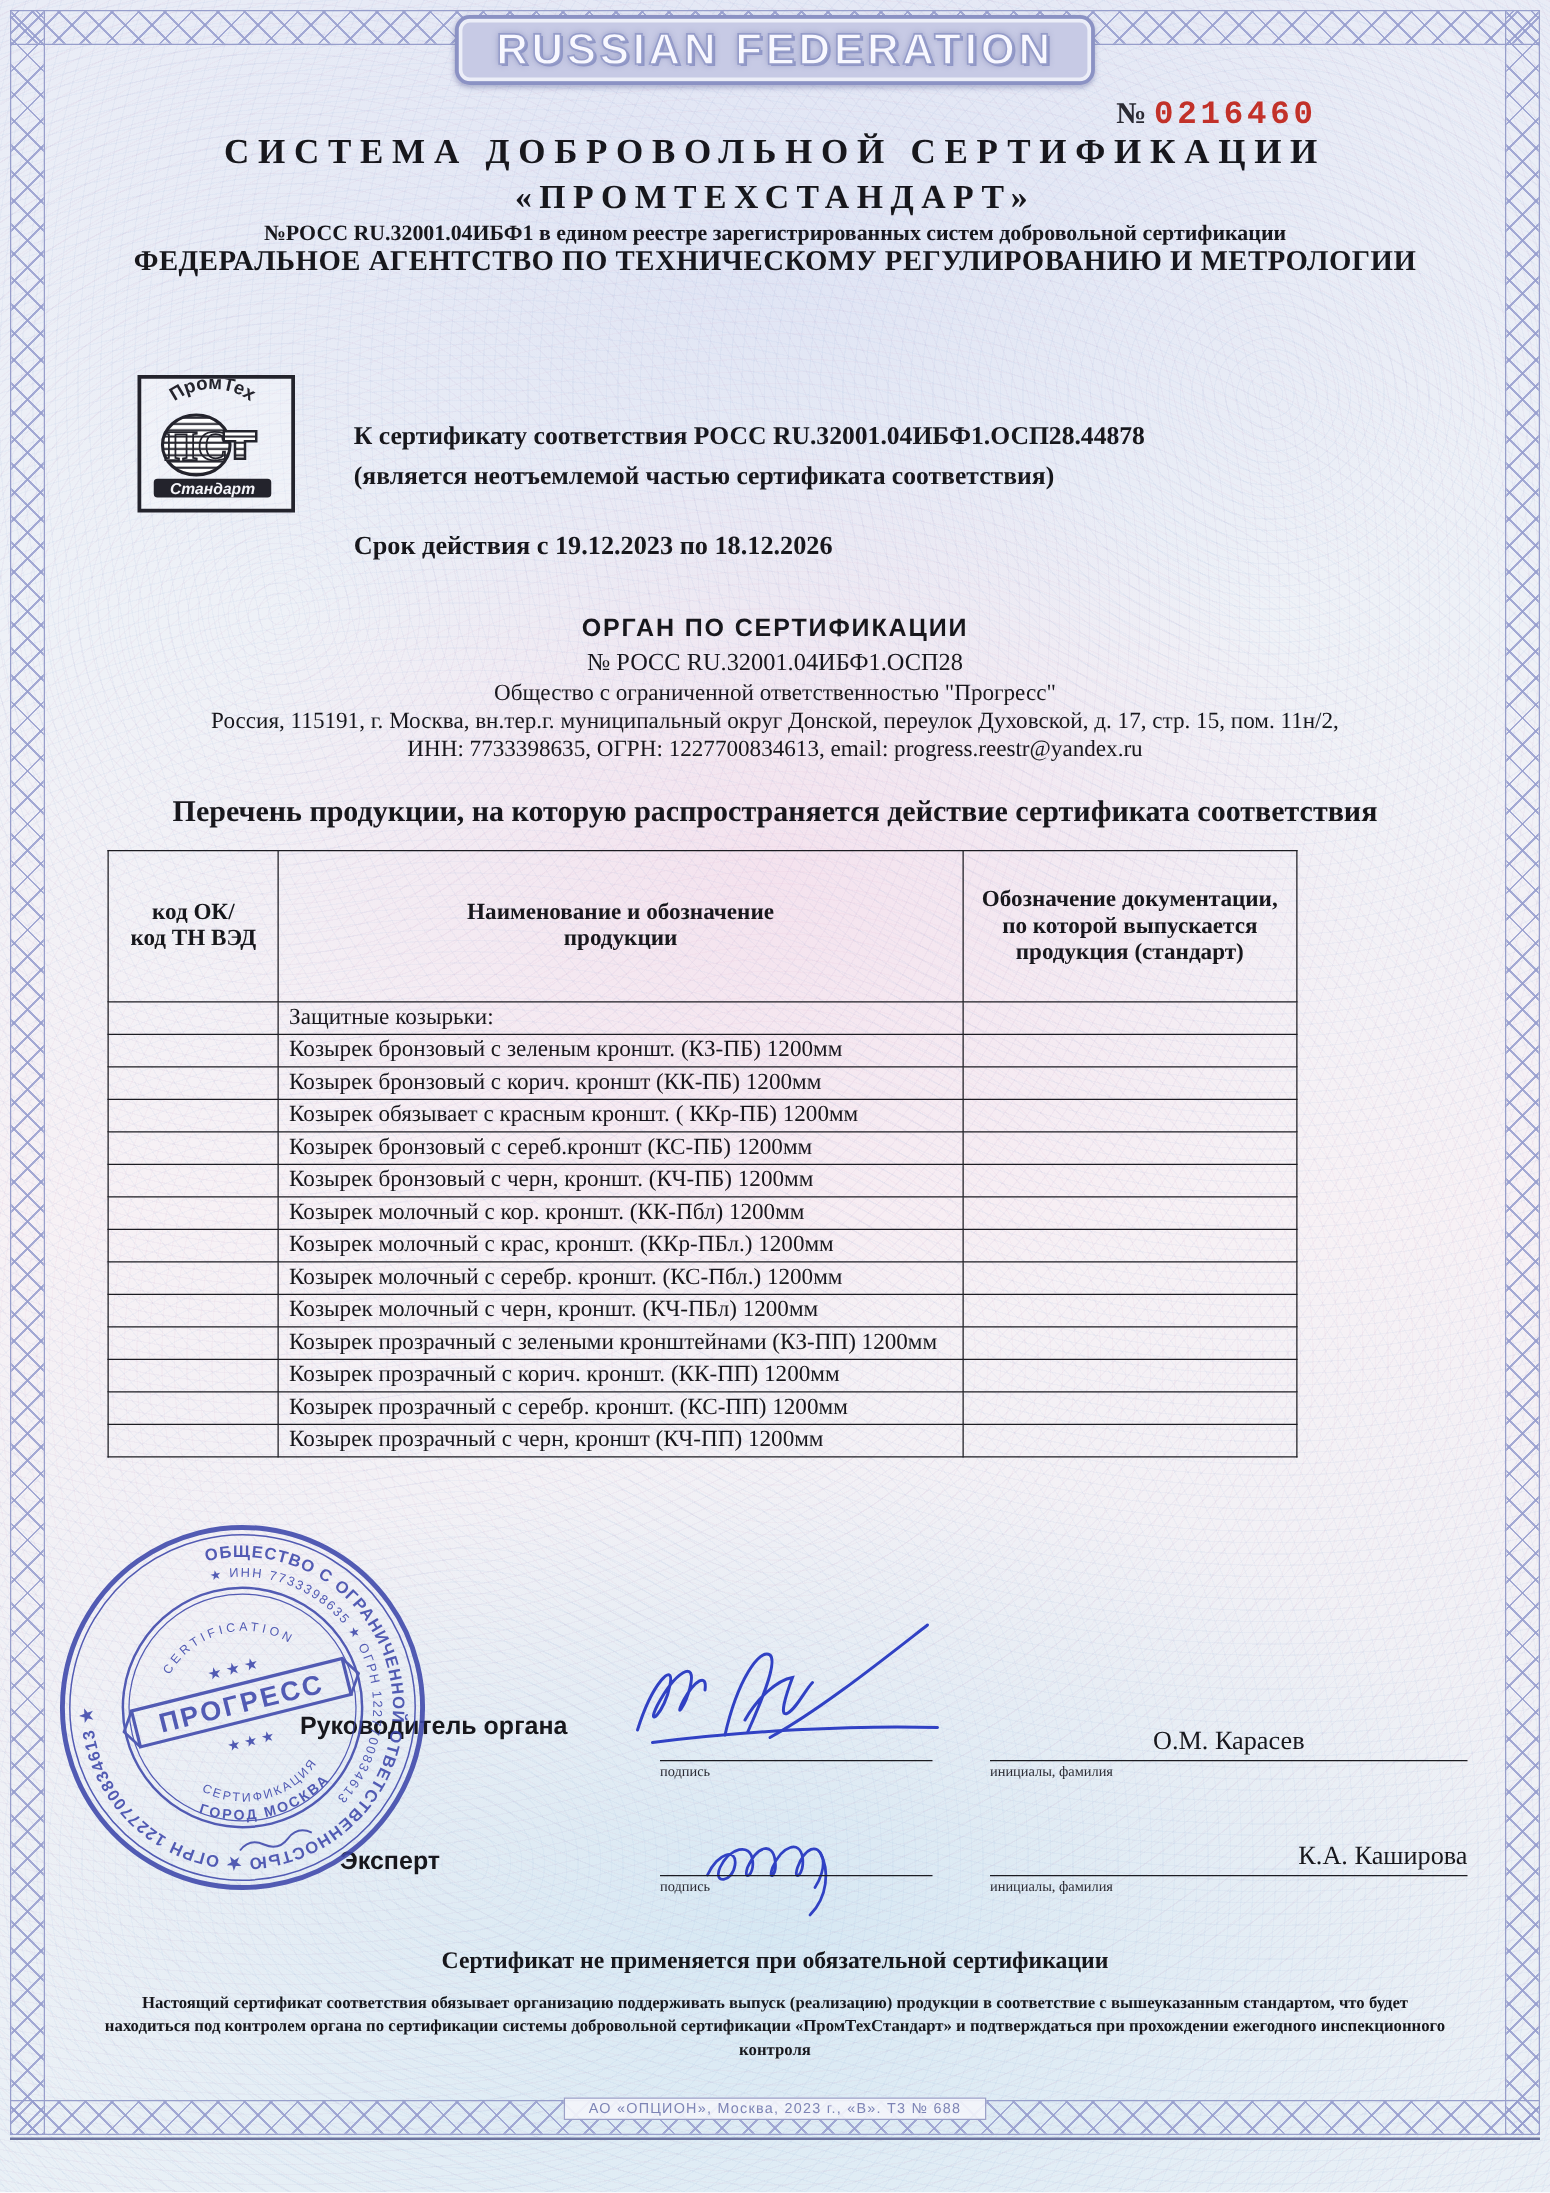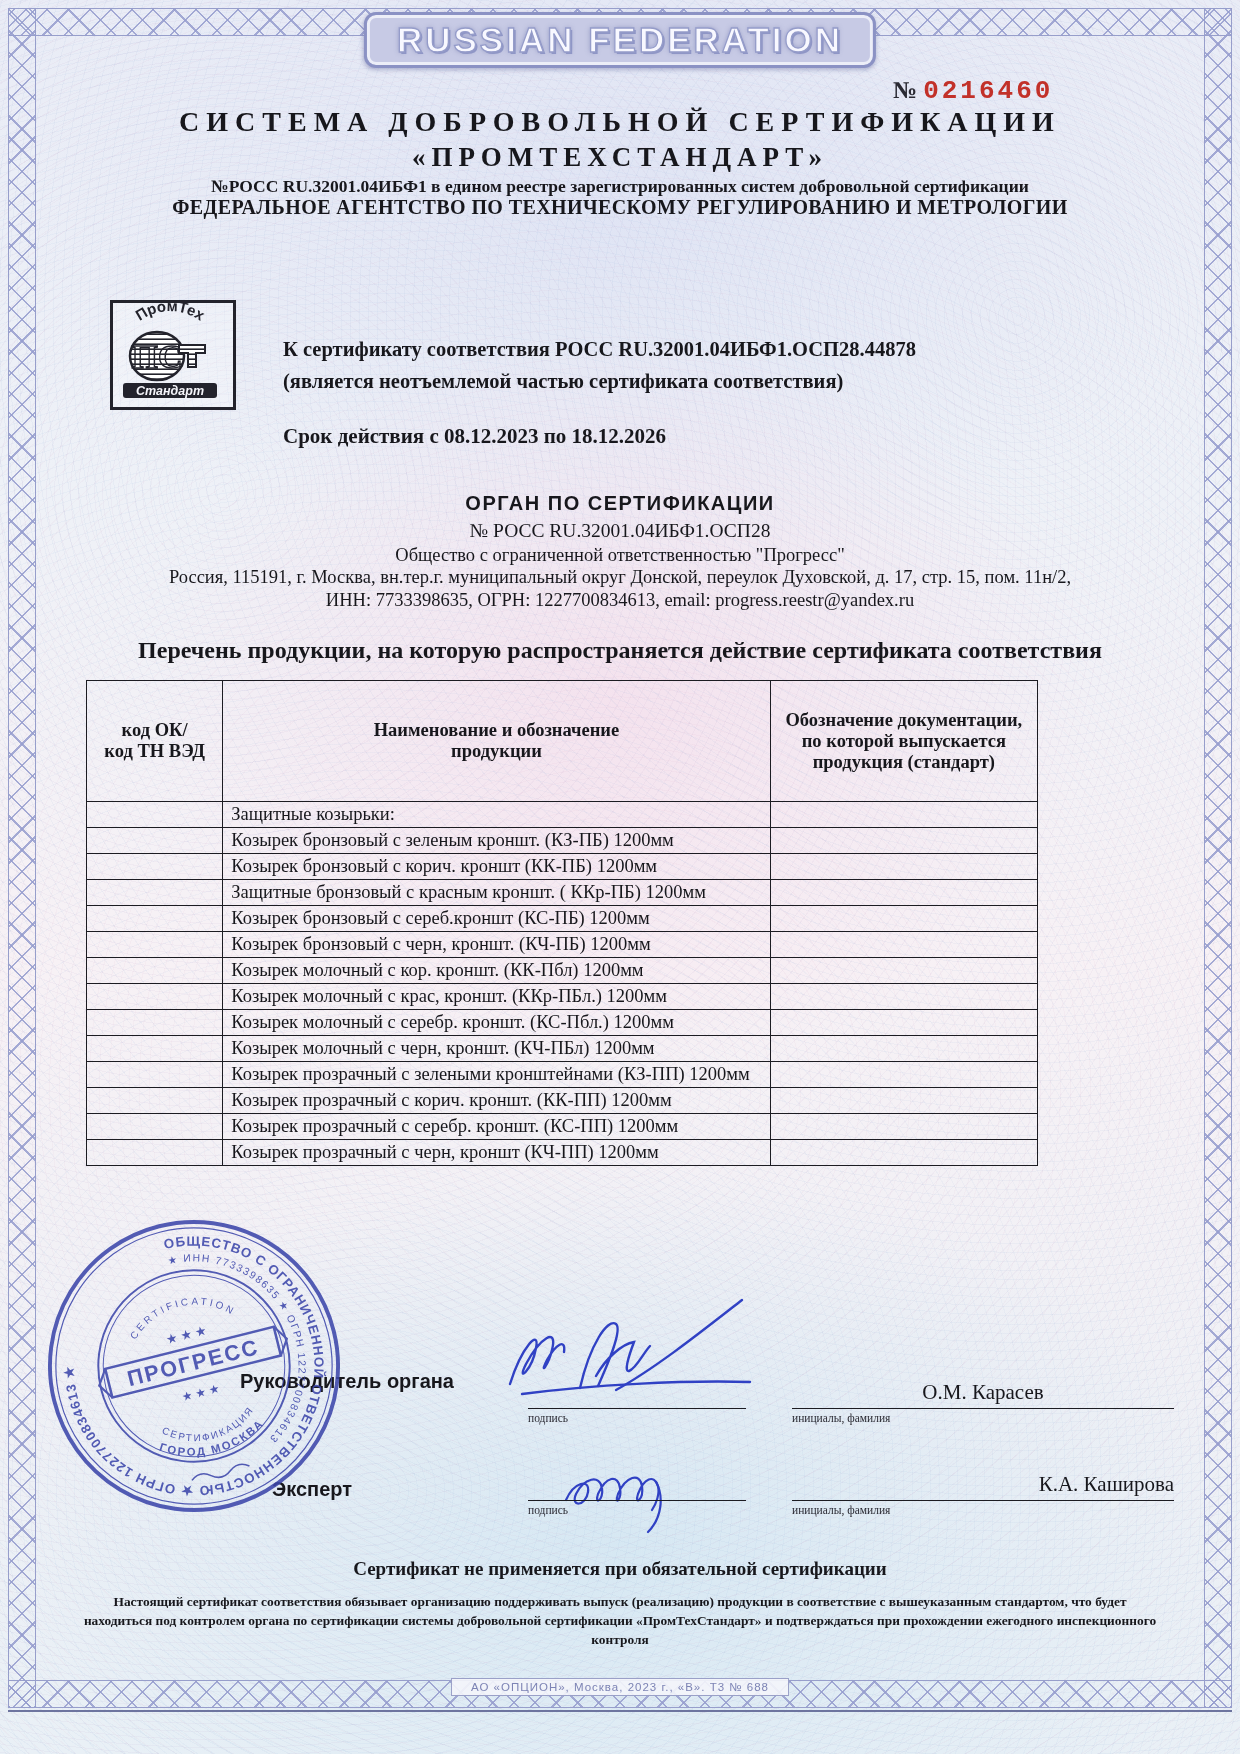--- a/index.html
+++ b/index.html
@@ -46,21 +46,21 @@
     text-shadow:2px 2px 0 #8f96c6,-1px -1px 0 #b6bbde,0 0 5px rgba(90,96,150,.55);white-space:nowrap;}
 
   .cert-no{top:76px;left:893px;font-size:24px;white-space:nowrap;}
   .cert-no .pfx{color:#2a2a33;font-weight:bold;}
   .cert-no .num{font-family:"Liberation Mono","DejaVu Sans Mono",monospace;font-weight:bold;
     color:#c23129;letter-spacing:3px;font-size:26px;}
 
   .h-sys{top:106px;font-weight:bold;font-size:28px;letter-spacing:7px;}
   .h-pts{top:142px;font-weight:bold;font-size:27px;letter-spacing:6px;}
   .h-reg{top:176px;font-weight:bold;font-size:17.5px;}
-  .h-fed{top:196px;font-weight:bold;font-size:20px;letter-spacing:.4px;}
+  .h-fed{top:196px;font-weight:bold;font-size:23px;letter-spacing:.4px;}
 
   .app-title{top:272px;font-family:"Liberation Sans","DejaVu Sans",sans-serif;font-weight:800;font-size:26px;letter-spacing:1px;}
 
   
   .logo{left:110px;top:300px;width:120px;height:104px;border:3px solid #23232c;background:rgba(255,255,255,.25);}
 
   .app-l1{left:283px;top:338px;width:780px;font-weight:600;font-size:20.5px;}
   .app-l2{left:283px;top:370px;width:780px;font-weight:600;font-size:20.5px;}
   .validity{left:283px;top:424px;font-weight:700;font-size:21px;}
 
@@ -153,21 +153,21 @@
       <ellipse cx="44" cy="53" rx="27" ry="24" fill="url(#hatch)" stroke="#23232c" stroke-width="2.5"></ellipse>
       <text x="44" y="65" text-anchor="middle" font-family="Liberation Serif, serif" font-size="34" font-weight="bold" fill="url(#hatch)" stroke="#23232c" stroke-width="1.4">ПС</text>
       <path d="M66 42 h26 v8 h-9 v14 h-8 v-14 h-9 z" fill="url(#hatch)" stroke="#23232c" stroke-width="2"></path>
       <rect x="10" y="80" width="94" height="15" rx="3" fill="#23232c"></rect>
       <text x="57" y="92" text-anchor="middle" font-family="Liberation Sans, sans-serif" font-style="italic" font-size="12.5" font-weight="bold" fill="#f5f5fa">Стандарт</text>
     </svg>
   </div>
 
   <div class="abs app-l1">К сертификату соответствия РОСС RU.32001.04ИБФ1.ОСП28.44878</div>
   <div class="abs app-l2">(является неотъемлемой частью сертификата соответствия)</div>
-  <div class="abs validity">Срок действия с 08.12.2023 по 18.12.2026</div>
+  <div class="abs validity">Срок действия с 19.12.2023 по 18.12.2026</div>
 
   <div class="abs ctr org-title">ОРГАН ПО СЕРТИФИКАЦИИ</div>
   <div class="abs ctr org-reg">№ РОСС RU.32001.04ИБФ1.ОСП28</div>
   <div class="abs ctr org-company">Общество с ограниченной ответственностью "Прогресс"</div>
   <div class="abs ctr org-address">Россия, 115191, г. Москва, вн.тер.г. муниципальный округ Донской, переулок Духовской, д. 17, стр. 15, пом. 11н/2,</div>
   <div class="abs ctr org-contacts">ИНН: 7733398635, ОГРН: 1227700834613, email: progress.reestr@yandex.ru</div>
 
   <div class="abs ctr list-caption">Перечень продукции, на которую распространяется действие сертификата соответствия</div>
 
   <table class="products">
@@ -191,21 +191,21 @@
           <td>Козырек бронзовый с зеленым кроншт. (КЗ-ПБ) 1200мм</td>
           <td class="doc"></td>
         </tr>
       <tr>
           <td class="code"></td>
           <td>Козырек бронзовый с корич. кроншт (КК-ПБ) 1200мм</td>
           <td class="doc"></td>
         </tr>
       <tr>
           <td class="code"></td>
-          <td>Защитные бронзовый с красным кроншт. ( ККр-ПБ) 1200мм</td>
+          <td>Козырек обязывает с красным кроншт. ( ККр-ПБ) 1200мм</td>
           <td class="doc"></td>
         </tr>
       <tr>
           <td class="code"></td>
           <td>Козырек бронзовый с сереб.кроншт (КС-ПБ) 1200мм</td>
           <td class="doc"></td>
         </tr>
       <tr>
           <td class="code"></td>
           <td>Козырек бронзовый с черн, кроншт. (КЧ-ПБ) 1200мм</td>

